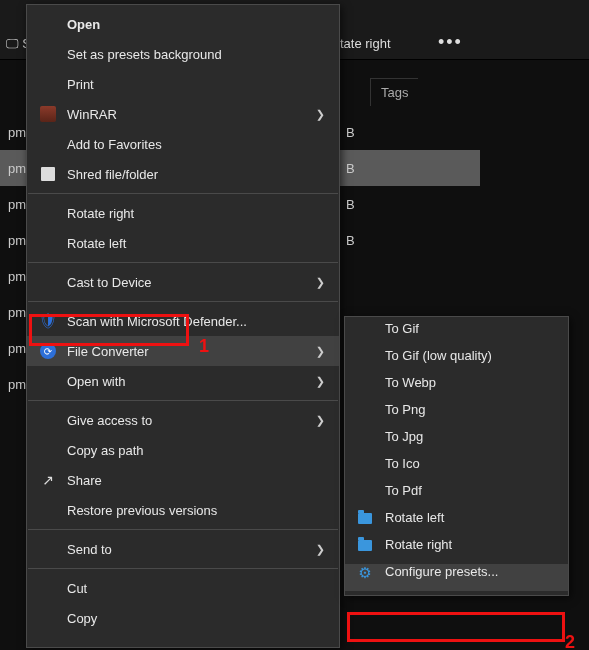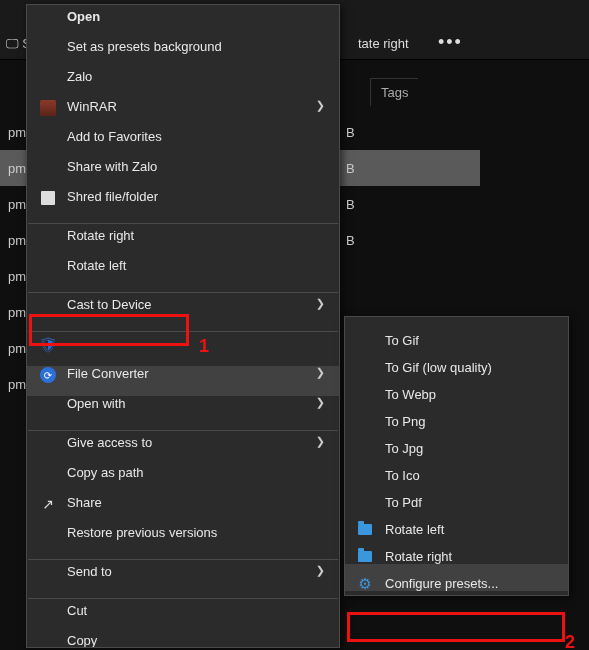--- a/index.html
+++ b/index.html
@@ -31,21 +31,20 @@
     left: 6px;
     top: 36px;
     color: #ccc;
     font-size: 13px;
   }
   .bg-rotate {
     position: absolute;
     left: 340px;
     top: 36px;
     color: #ddd;
-    padding-left: 18px;
   }
   .bg-more {
     position: absolute;
     left: 438px;
     top: 32px;
     color: #ddd;
     font-size: 18px;
     letter-spacing: 2px;
   }
   .bg-tags-header {
@@ -82,21 +81,21 @@
     height: 644px;
     background: #2b2b2b;
     border: 1px solid #4a4a4a;
     box-shadow: 2px 2px 8px rgba(0,0,0,.6);
     padding: 4px 0;
     overflow: hidden;
   }
   .menu-item {
     height: 30px;
     display: flex;
-    align-items: flex-start;
+    align-items: center;
     padding: 0 12px 0 40px;
     position: relative;
     color: #e8e8e8;
   }
   .menu-item.bold { font-weight: 600; }
   .menu-item.hover { background: #414141; }
   .menu-item .chev {
     position: absolute;
     right: 14px;
     color: #ccc;
@@ -124,21 +123,21 @@
     top: 316px;
     width: 225px;
     background: #2b2b2b;
     border: 1px solid #4a4a4a;
     box-shadow: 2px 2px 8px rgba(0,0,0,.6);
     padding: 4px 0;
   }
   .sub-item {
     height: 27px;
     display: flex;
-    align-items: flex-end;
+    align-items: flex-start;
     padding: 0 12px 0 40px;
     position: relative;
     color: #e8e8e8;
   }
   .sub-item.hover { background: #414141; }
   .sub-item .icn {
     position: absolute;
     left: 12px;
     width: 16px;
     height: 16px;
@@ -231,36 +230,33 @@
   </div>
 
 <div class="ctx-menu" id="ctx">
     <div class="menu-item bold">
       <span>Open</span>
     </div>
     <div class="menu-item">
       <span>Set as presets background</span>
     </div>
     <div class="menu-item">
-      <span>Zalo</span>
+      <span>Print</span>
     </div>
     <div class="menu-item">
       <span class="icn">
         <span class="winrar-icn"></span>
       </span>
       <span>WinRAR</span>
       <span class="chev">❯</span>
     </div>
     <div class="menu-item">
       <span>Add to Favorites</span>
     </div>
     <div class="menu-item">
-      <span>Share with Zalo</span>
-    </div>
-    <div class="menu-item">
       <span class="icn">
         <span class="shred-icn"></span>
       </span>
       <span>Shred file/folder</span>
     </div>
     <div class="menu-sep"></div>
     <div class="menu-item">
       <span>Rotate right</span>
     </div>
     <div class="menu-item">
@@ -269,20 +265,21 @@
     <div class="menu-sep"></div>
     <div class="menu-item">
       <span>Cast to Device</span>
       <span class="chev">❯</span>
     </div>
     <div class="menu-sep"></div>
     <div class="menu-item">
       <span class="icn">
         <span class="shield-icn">🛡</span>
       </span>
+      <span>Scan with Microsoft Defender...</span>
     </div>
     <div class="menu-item hover">
       <span class="icn">
         <span class="fc-icn">⟳</span>
       </span>
       <span>File Converter</span>
       <span class="chev">❯</span>
     </div>
     <div class="menu-item">
       <span>Open with</span>

